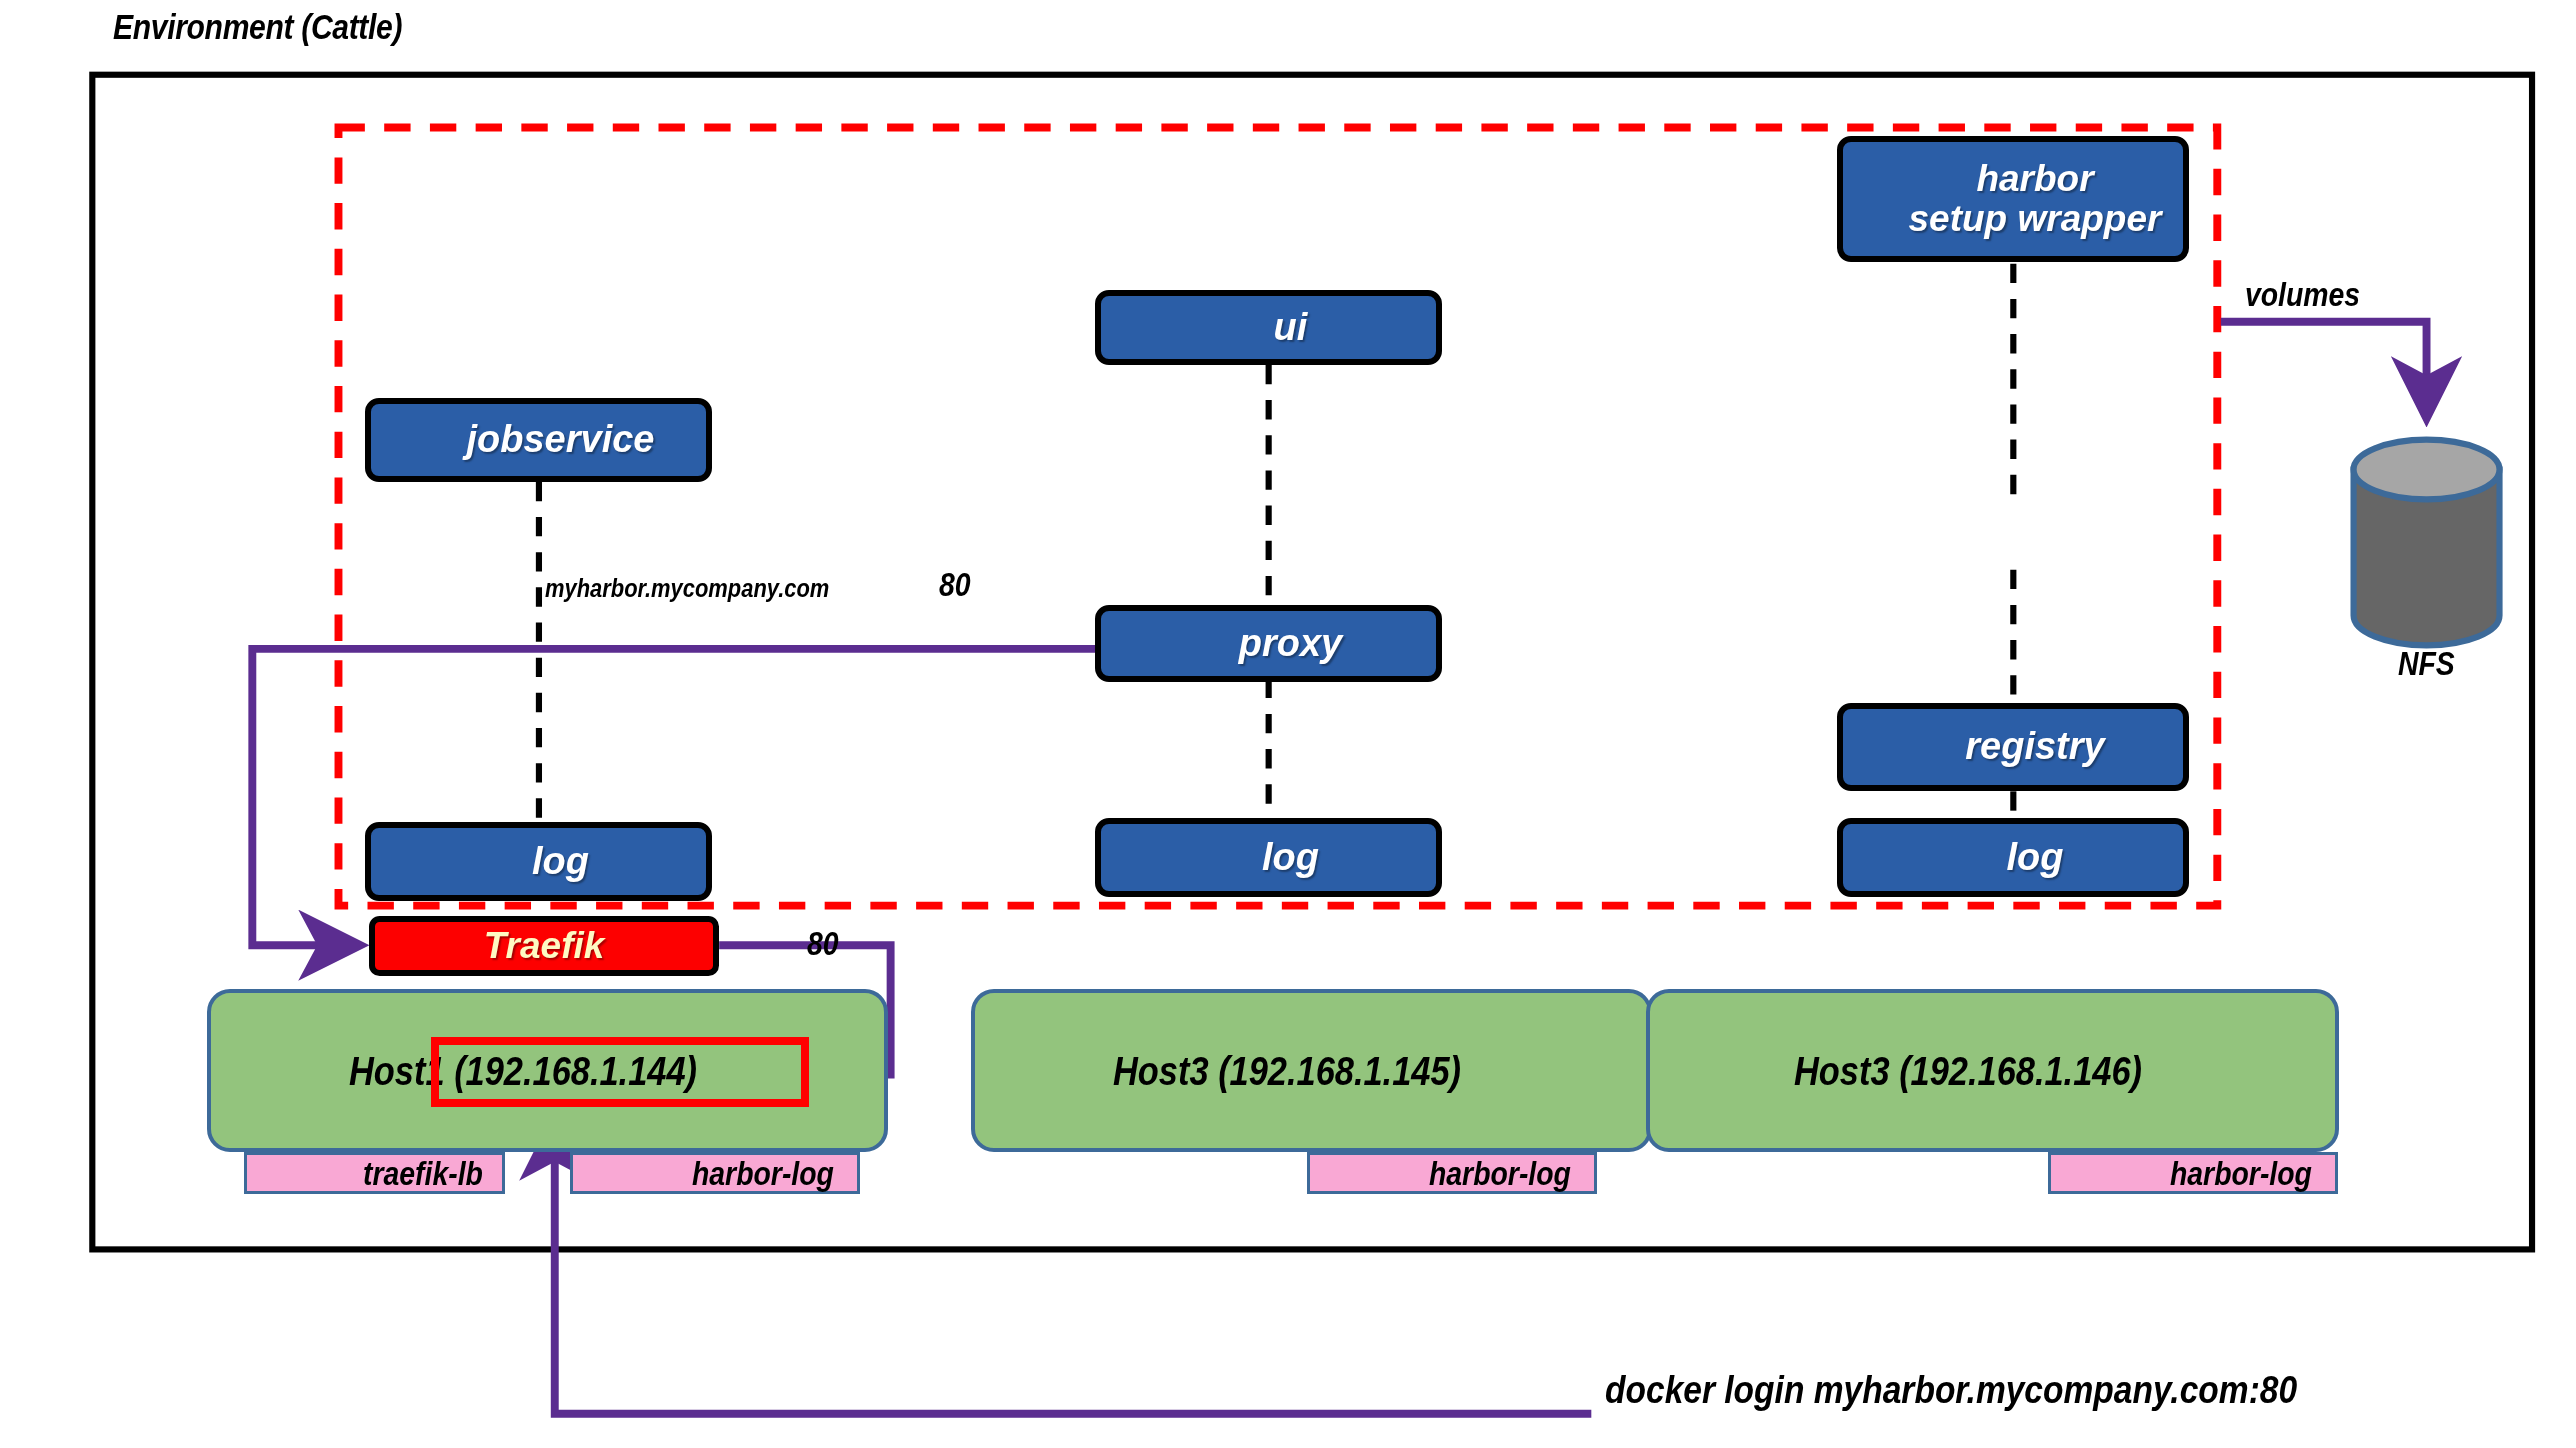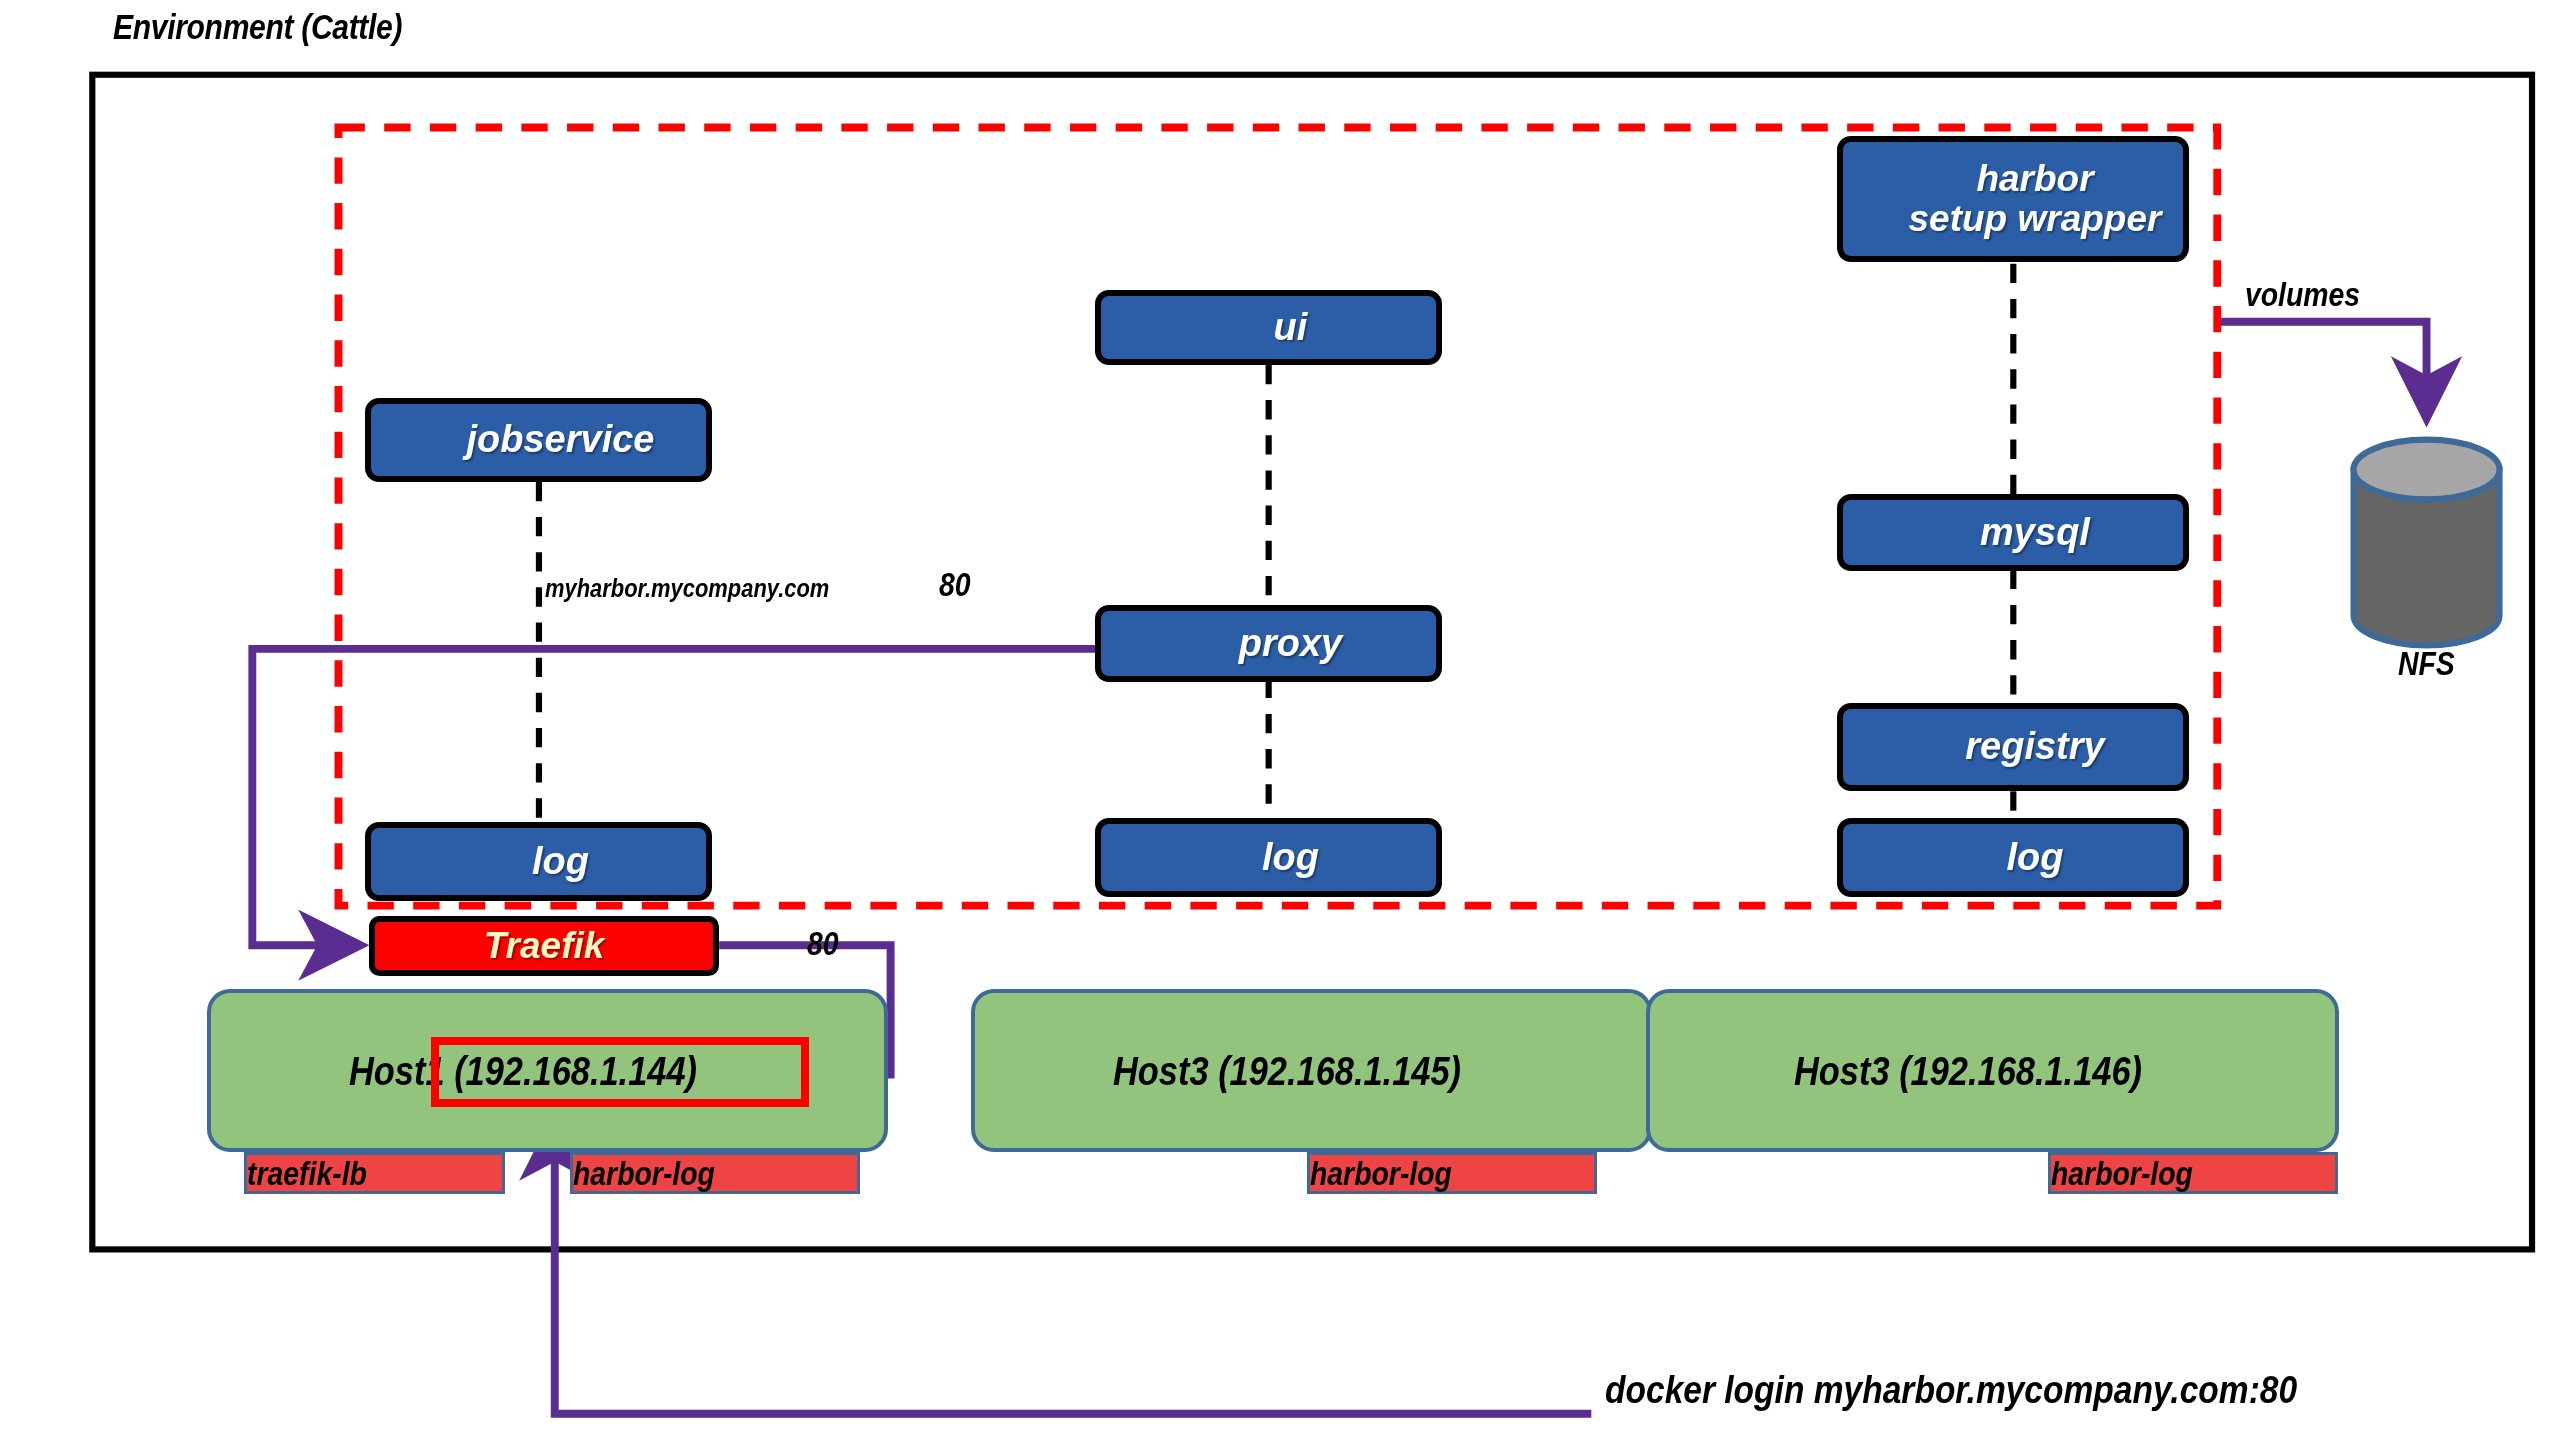--- a/index.html
+++ b/index.html
@@ -37,23 +37,23 @@
            border-radius:10.6px;box-sizing:border-box;display:flex;
            align-items:center;justify-content:center;}
   .traefik span{color:#fef9c3;font-style:italic;font-weight:bold;font-size:37px;
                 text-shadow:1.8px 1.8px 1.8px rgba(0,0,0,.35);}
 
   
   .host{position:absolute;background:#93c47d;border:4.4px solid #3d6a99;
         border-radius:23px;box-sizing:border-box;display:flex;
         align-items:center;justify-content:center;padding-left:8px;}
   .host .host-lbl{position:static;}
-  .chip{position:absolute;background:#ef4444;border:3.5px solid #3d6a99;
+  .chip{position:absolute;background:#f9a8d4;border:3.5px solid #3d6a99;
         box-sizing:border-box;display:flex;align-items:center;
-        justify-content:flex-start;}
+        justify-content:flex-end;}
   .chip .chip-lbl{position:static;}
 
   .ipbox{position:absolute;border:8px solid #ff0000;box-sizing:border-box;
          background:transparent;}
 </style>
 </head>
 <body>
 
 <div id="stage">
 
@@ -120,23 +120,20 @@
   </div>
 
   <div class="svc" style="left:1095px;top:818px;width:347px;height:79px;">
     <span>log</span>
   </div>
 
   <div class="svc two" style="left:1837px;top:136px;width:352px;height:126px;">
     <span><span>harbor</span><br><span>setup wrapper</span></span>
   </div>
 
-  <div class="svc" style="left:1837px;top:494px;width:352px;height:77px;">
-    <span>mysql</span>
-  </div>
 
   <div class="svc" style="left:1837px;top:703px;width:352px;height:88px;">
     <span>registry</span>
   </div>
 
   <div class="svc" style="left:1837px;top:818px;width:352px;height:79px;">
     <span>log</span>
   </div>
 
   <div class="traefik" style="left:369px;top:916px;width:350px;height:60px;">

